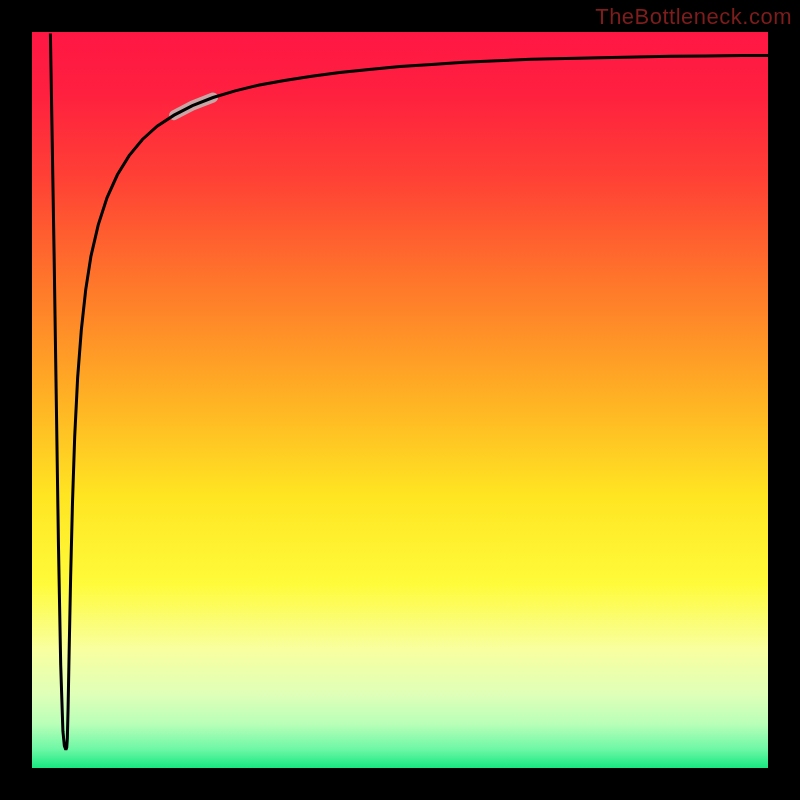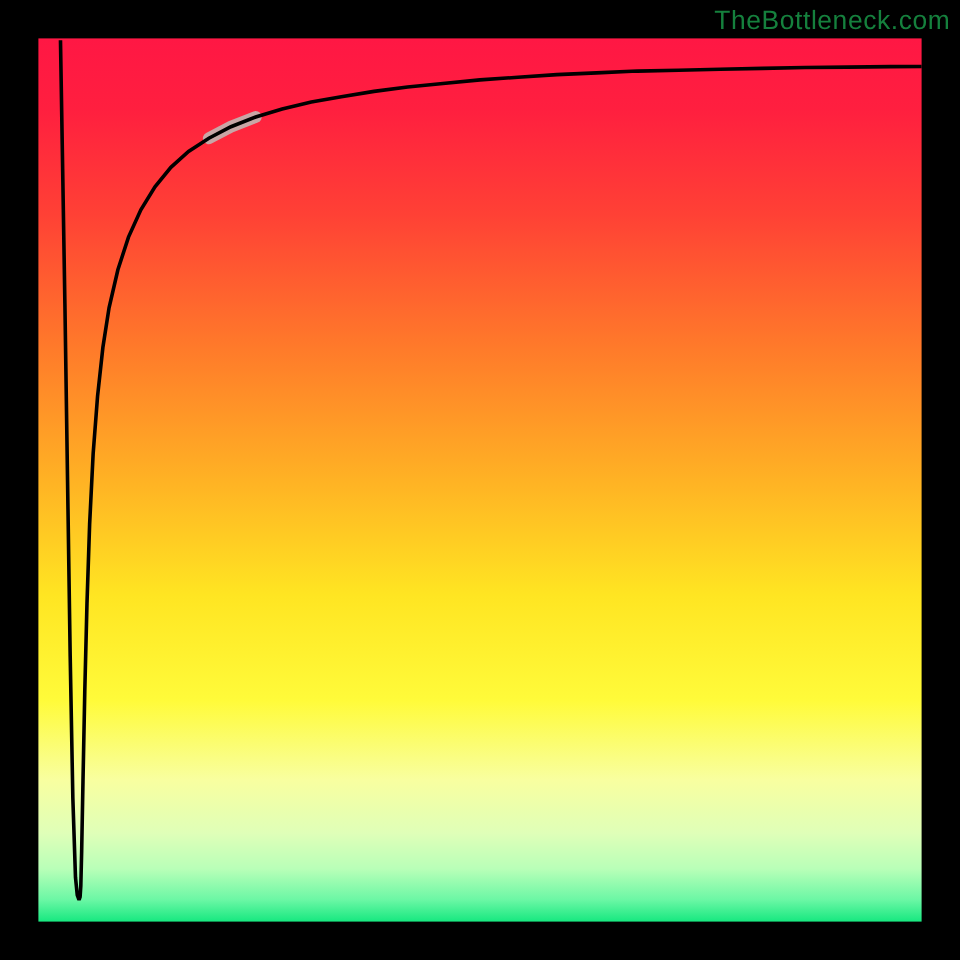--- a/index.html
+++ b/index.html
@@ -10,21 +10,21 @@
   }
   .chart-wrap {
     position: relative;
     width: 800px;
     height: 800px;
   }
   .watermark {
     position: absolute;
     top: 4px;
     right: 8px;
-    color: #15803d;
+    color: #7f1d1d;
     font-size: 22px;
     letter-spacing: 0.5px;
     font-weight: 400;
   }
   svg {
     display: block;
   }
 </style>
 </head>
 <body>

